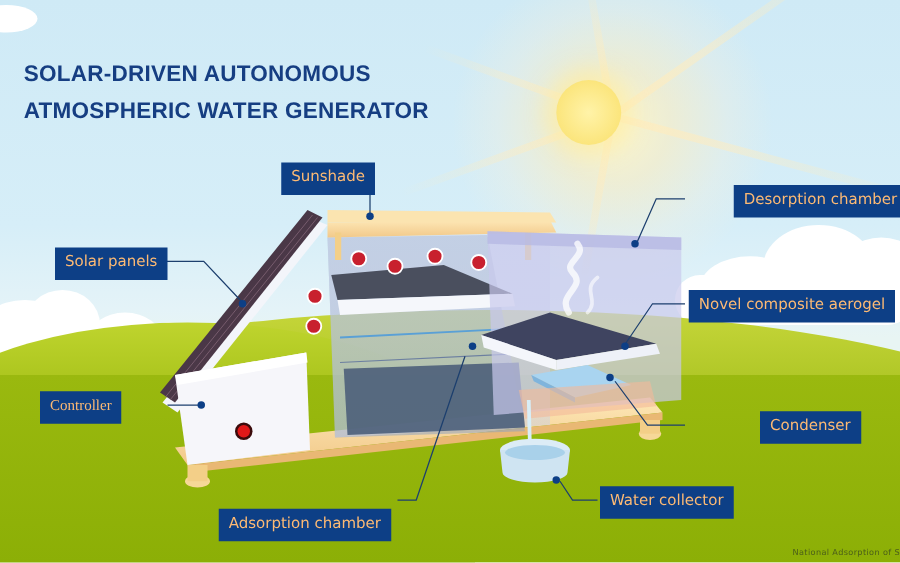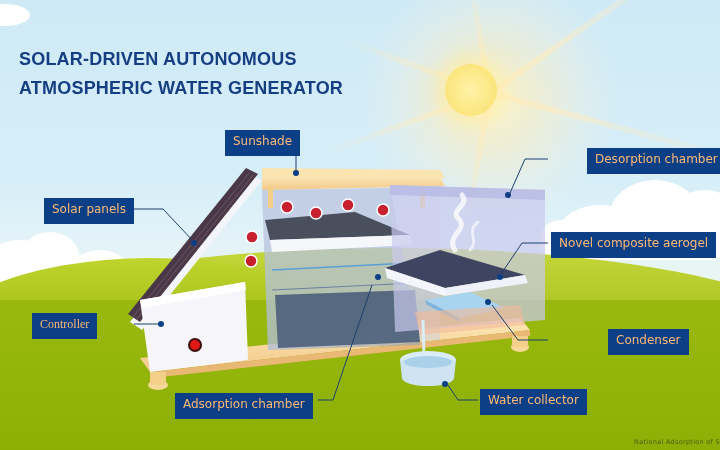--- a/index.html
+++ b/index.html
@@ -169,20 +169,20 @@
   </svg>
 
   <h1 class="title">
     <span>SOLAR-DRIVEN AUTONOMOUS</span>
     <span>ATMOSPHERIC WATER GENERATOR</span>
   </h1>
 
   <div class="label" style="left:225px;top:130px;">Sunshade</div>
   <div class="label" style="left:44px;top:198px;">Solar panels</div>
   <div class="label" style="left:32px;top:313px;font-family:Liberation Serif, serif;">Controller</div>
-  <div class="label" style="left:175px;top:393px;">Adsorption chamber</div>
+  <div class="label" style="left:175px;top:407px;">Adsorption chamber</div>
   <div class="label" style="left:480px;top:389px;">Water collector</div>
   <div class="label" style="left:551px;top:148px;margin-left:36px;">Desorption chamber</div>
   <div class="label" style="left:551px;top:232px;">Novel composite aerogel</div>
   <div class="label" style="left:563px;top:329px;margin-left:45px;">Condenser</div>
 
   <div class="credit">National Adsorption of S</div>
 </div>
 
 </body></html>

